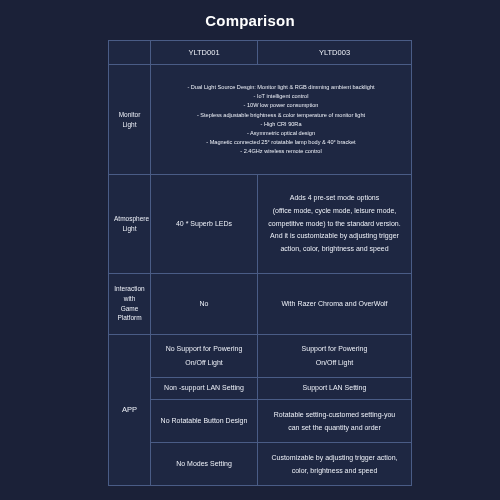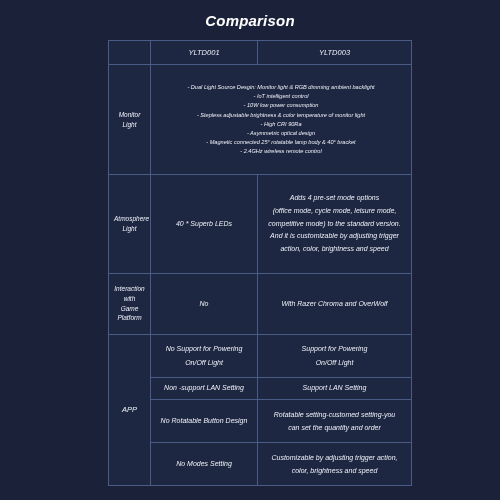--- a/index.html
+++ b/index.html
@@ -12,21 +12,20 @@
     background: #1b2138;
     font-family: "Liberation Sans", sans-serif;
     color: #ffffff;
     overflow: hidden;
   }
   .page {
     position: relative;
     width: 500px;
     height: 500px;
     box-sizing: border-box;
-    font-style: italic;
   }
   .title {
     position: absolute;
     top: 12px;
     left: 0;
     width: 500px;
     text-align: center;
     font-size: 15px;
     font-weight: bold;
     letter-spacing: 0.2px;

